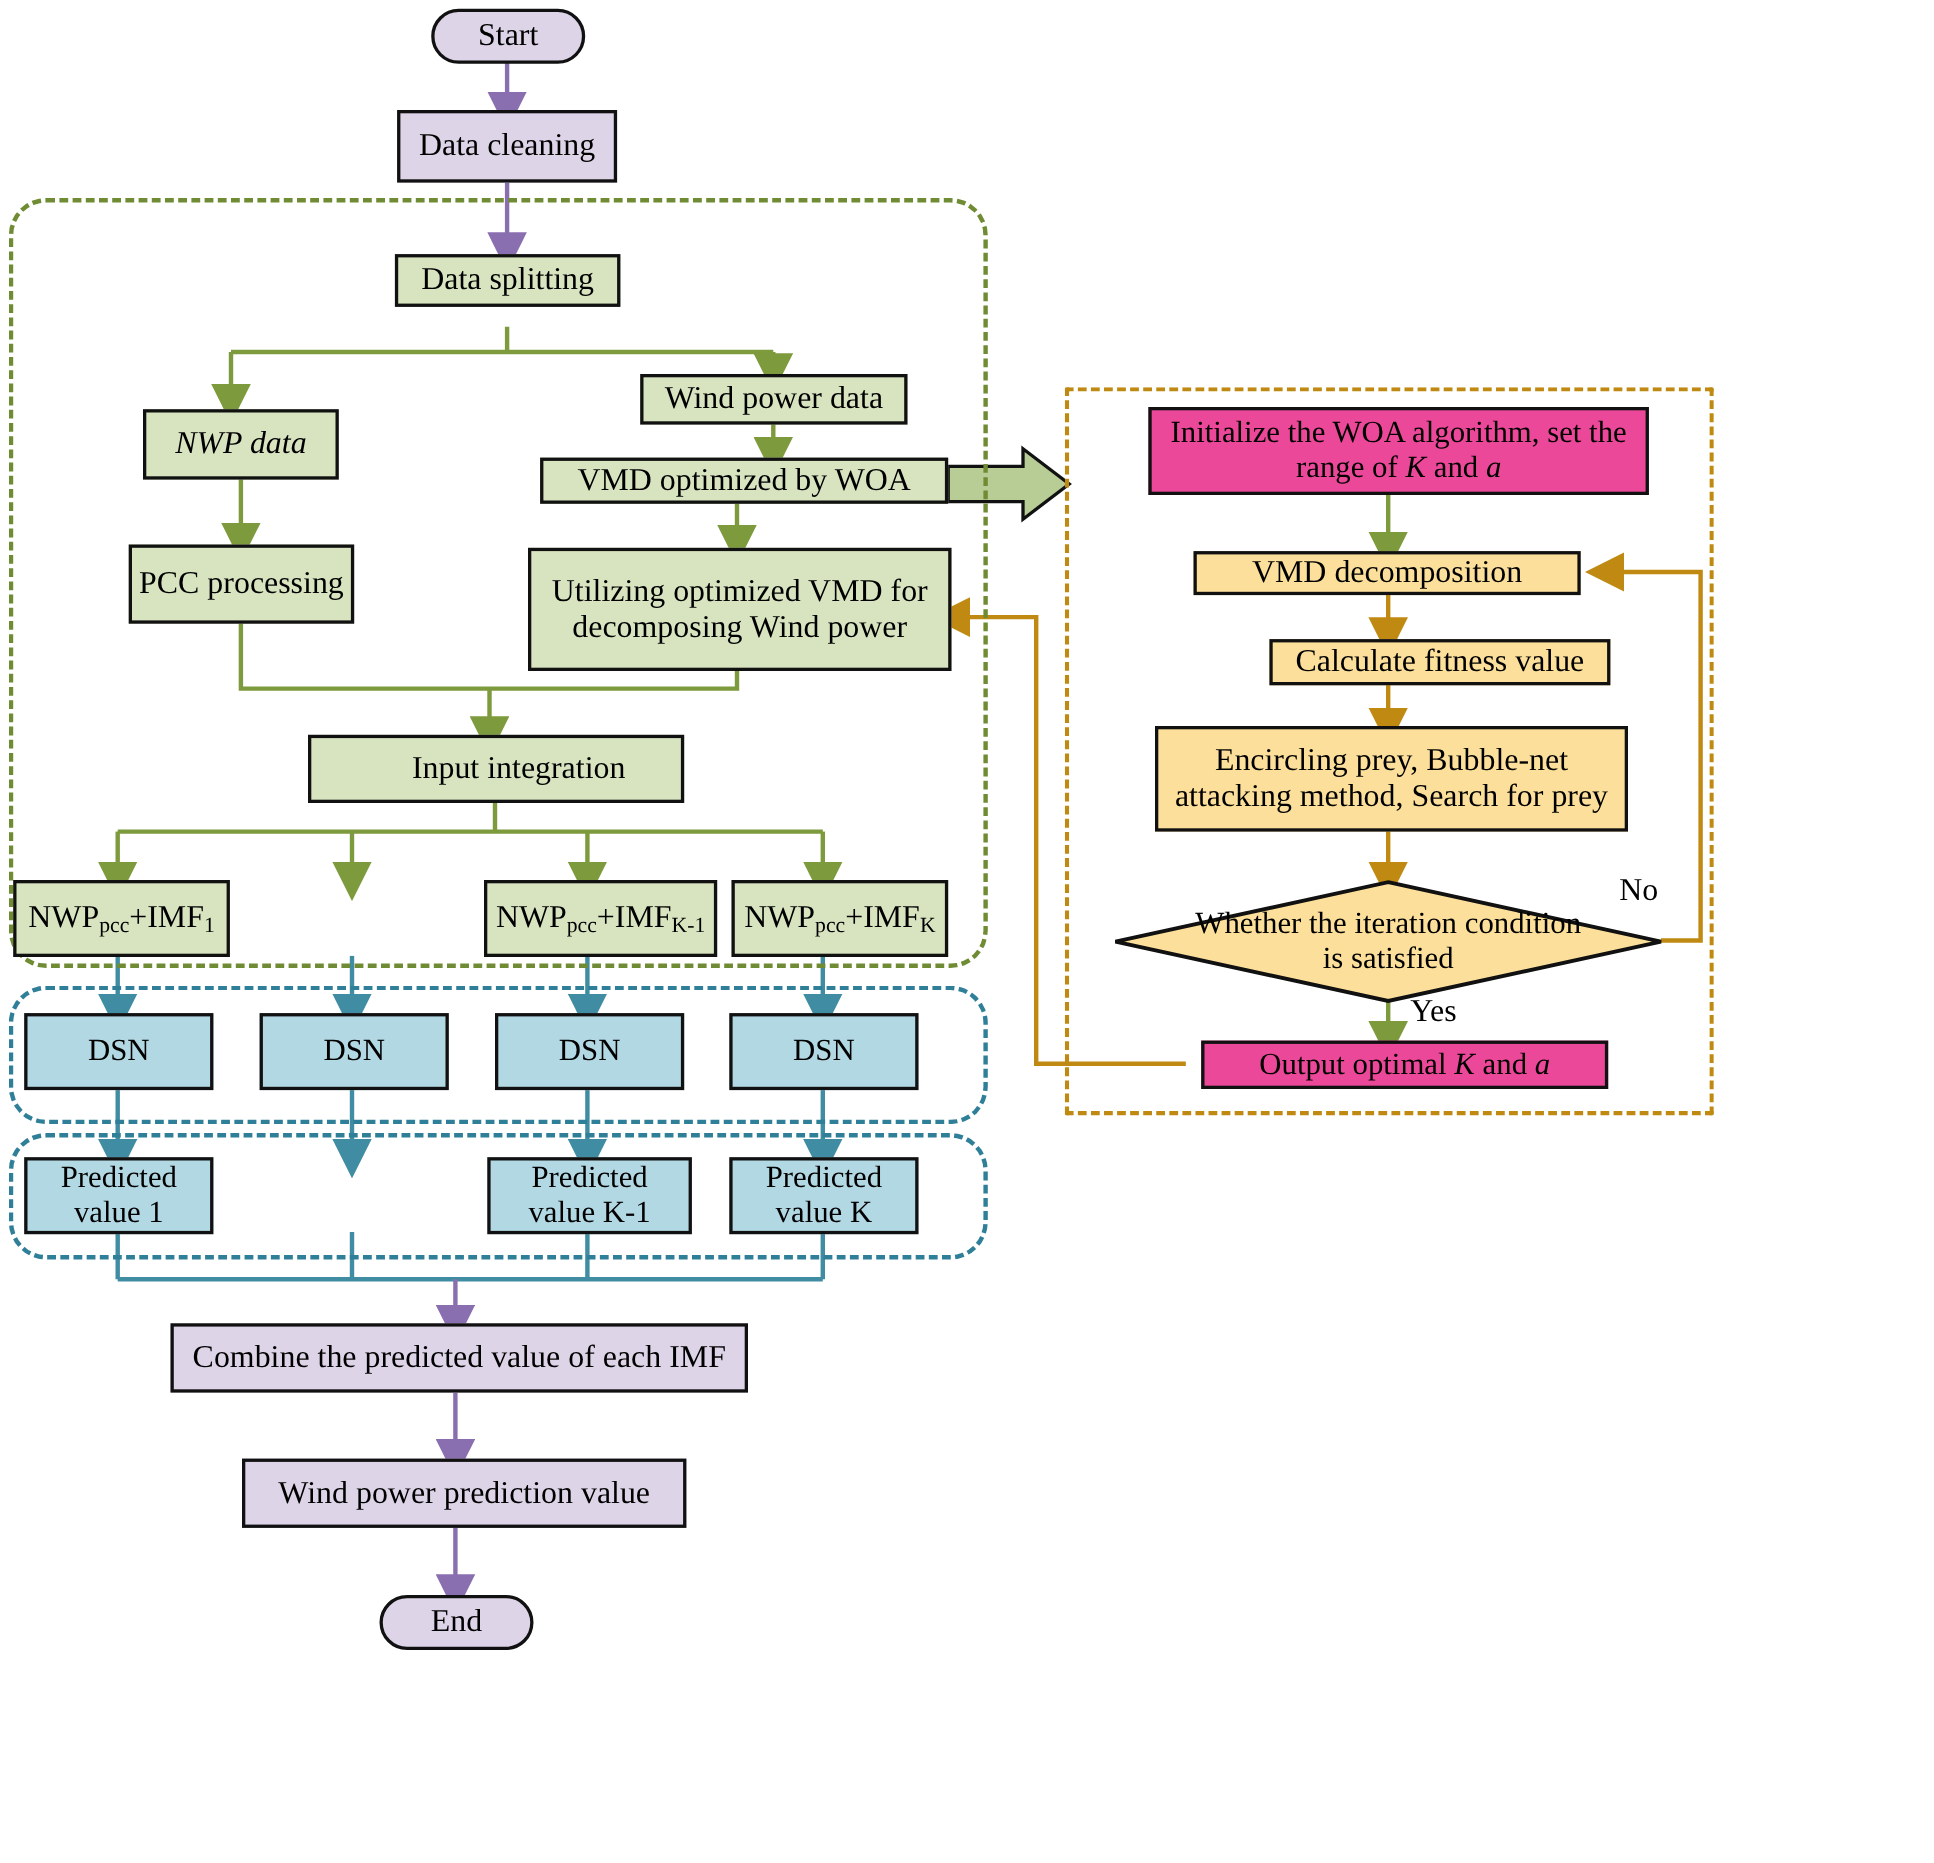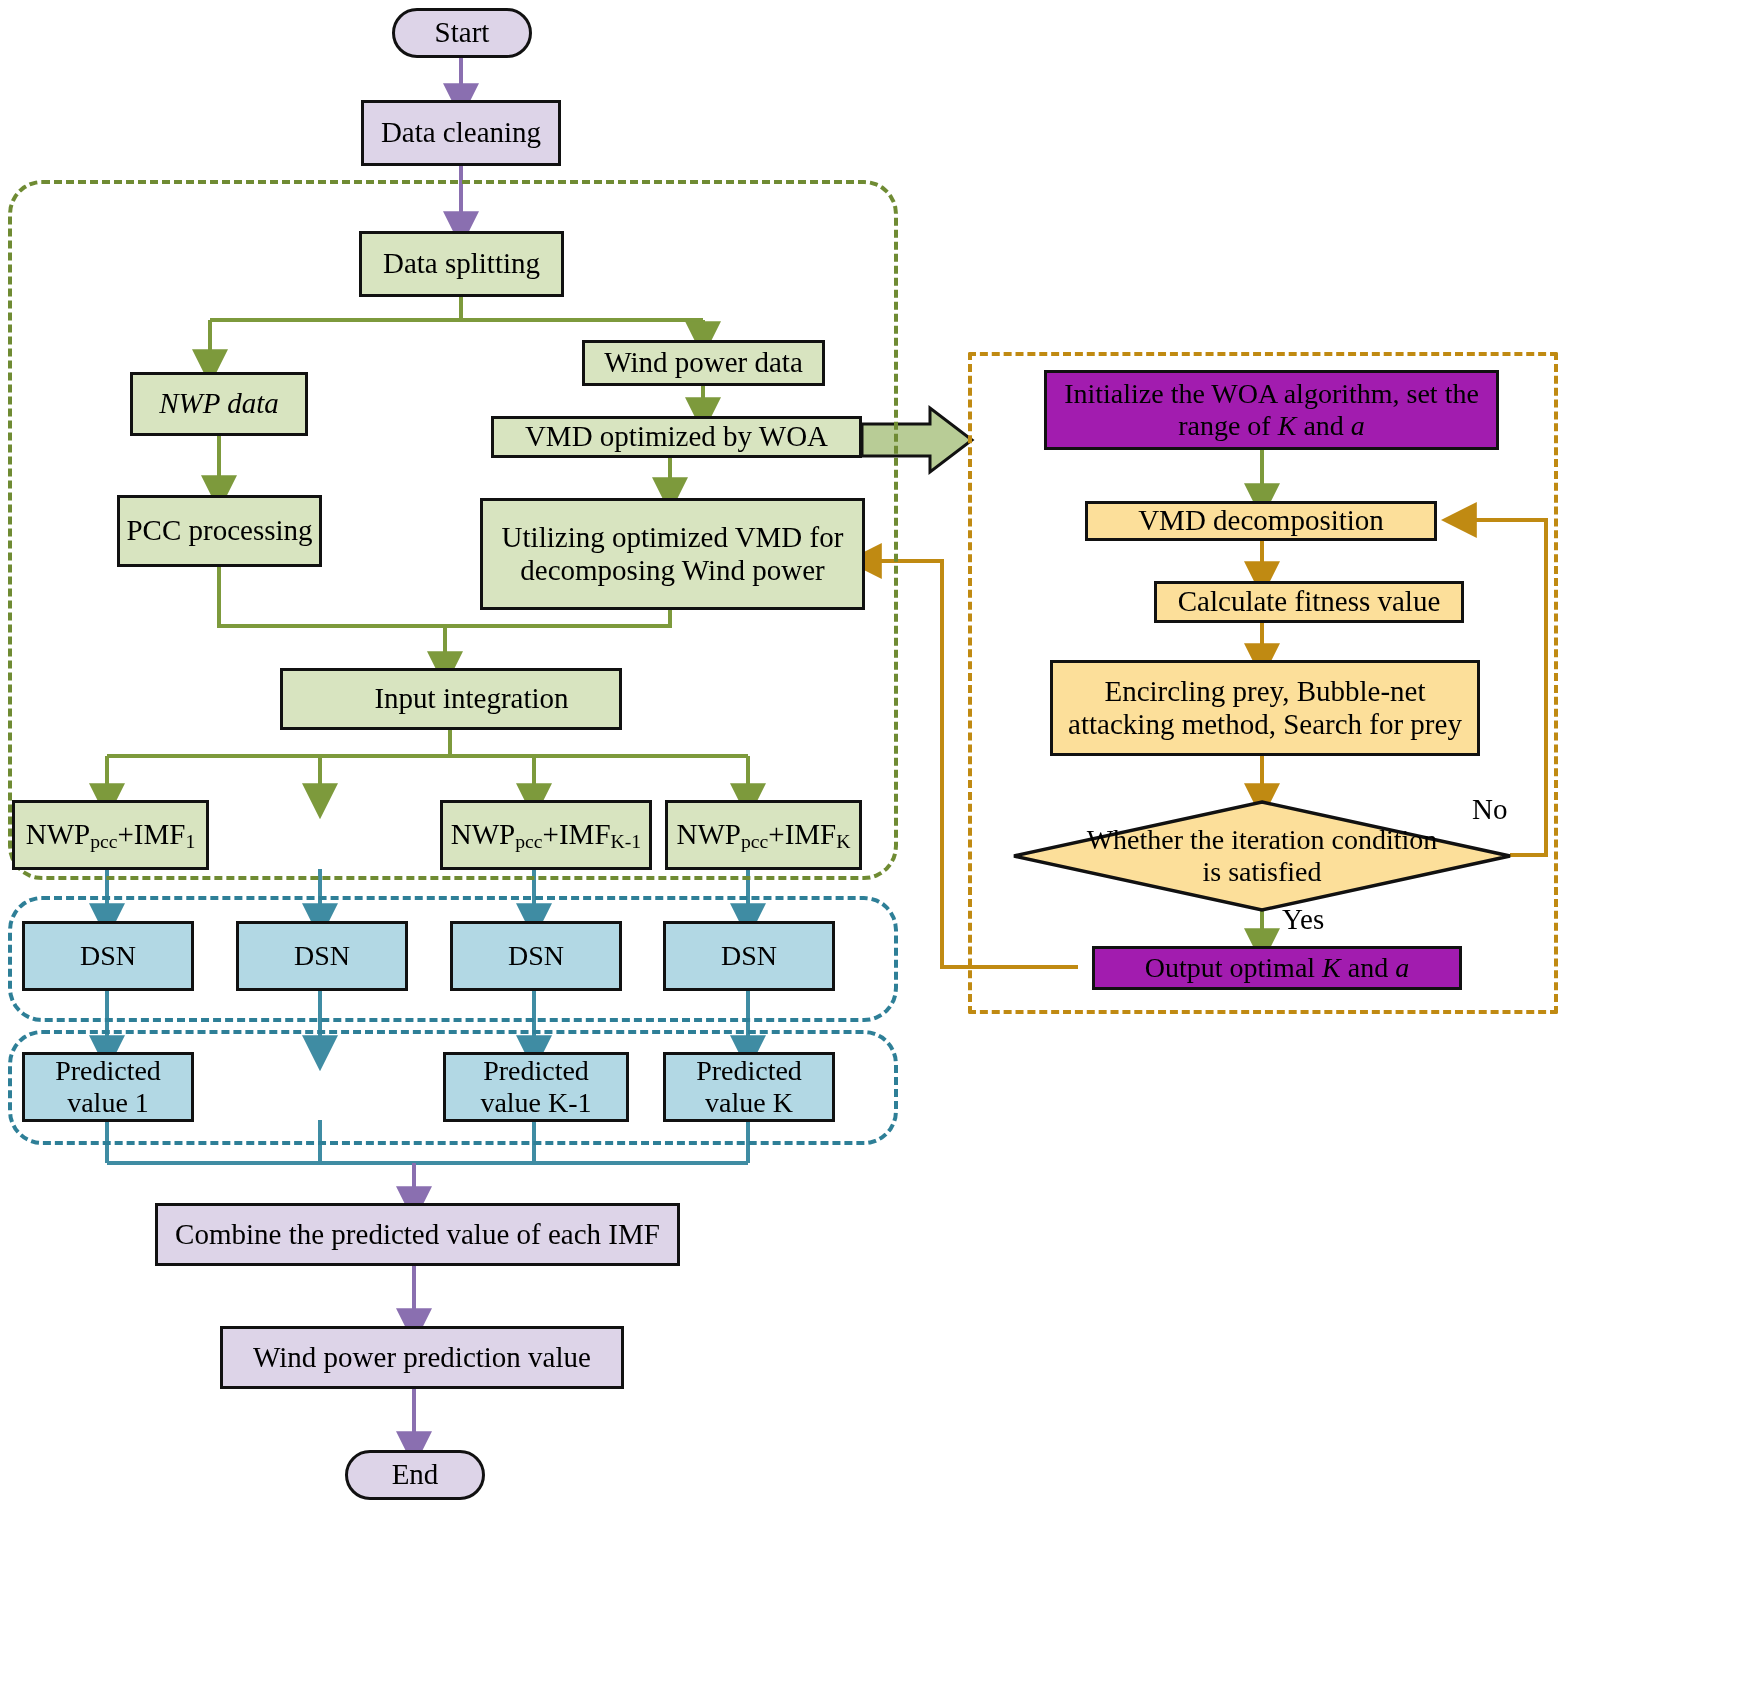--- a/index.html
+++ b/index.html
@@ -8,21 +8,21 @@
   svg#wires{position:absolute;left:0;top:0;width:1758px;height:1694px;pointer-events:none;}
 
   .node{position:absolute;box-sizing:border-box;display:flex;align-items:center;
         justify-content:center;text-align:center;border:3px solid #111;
         color:#000;line-height:1.14;padding:2px 6px;z-index:5;}
   .terminator{border-radius:40px;background:#ddd4e8;border:3px solid #111;font-size:29px;}
   .purple{background:#ddd4e8;font-size:29px;}
   .green{background:#d8e4c0;font-size:29px;}
   .blue{background:#b2d8e4;font-size:28px;}
   .yellow{background:#fcdf9a;font-size:29px;}
-  .greenwoa{background:#a21caf;font-size:28px;}
+  .greenwoa{background:#ec4899;font-size:28px;}
 
   .diamond{position:absolute;z-index:5;}
   .diamond .dtext{position:absolute;left:0;top:0;width:100%;height:100%;
      display:flex;align-items:center;justify-content:center;text-align:center;
      font-size:28px;line-height:1.14;color:#000;padding:0 70px;box-sizing:border-box;}
 
   .grouper{position:absolute;box-sizing:border-box;z-index:1;background:transparent;}
   .g-green{border:4px dashed #6f8b33;border-radius:34px;}
   .g-blue{border:4px dashed #2e7f97;border-radius:34px;}
   .g-gold{border:4px dashed #c08a12;border-radius:2px;}
@@ -126,21 +126,21 @@
 
     <g stroke="#c08a12" stroke-width="4" fill="none" marker-end="url(#ay)">
       <path d="M1078,967 L942,967 L942,561 L865,561"></path>
     </g>
   </svg>
 
   <div class="node terminator" style="left:392px;top:8px;width:140px;height:50px;">Start</div>
 
   <div class="node purple" style="left:361px;top:100px;width:200px;height:66px;">Data cleaning</div>
 
-  <div class="node green" style="left:359px;top:231px;width:205px;height:66px;">Data splitting</div>
+  <div class="node green" style="left:359px;top:231px;width:205px;height:48px;">Data splitting</div>
 
   <div class="node green" style="left:130px;top:372px;width:178px;height:64px;font-style:italic;">NWP data</div>
 
   <div class="node green" style="left:117px;top:495px;width:205px;height:72px;">PCC processing</div>
 
   <div class="node green" style="left:582px;top:340px;width:243px;height:46px;">Wind power data</div>
 
   <div class="node green" style="left:491px;top:416px;width:371px;height:42px;">VMD optimized by WOA</div>
 
   <div class="node green" style="left:480px;top:498px;width:385px;height:112px;">Utilizing optimized VMD for decomposing Wind power</div>

